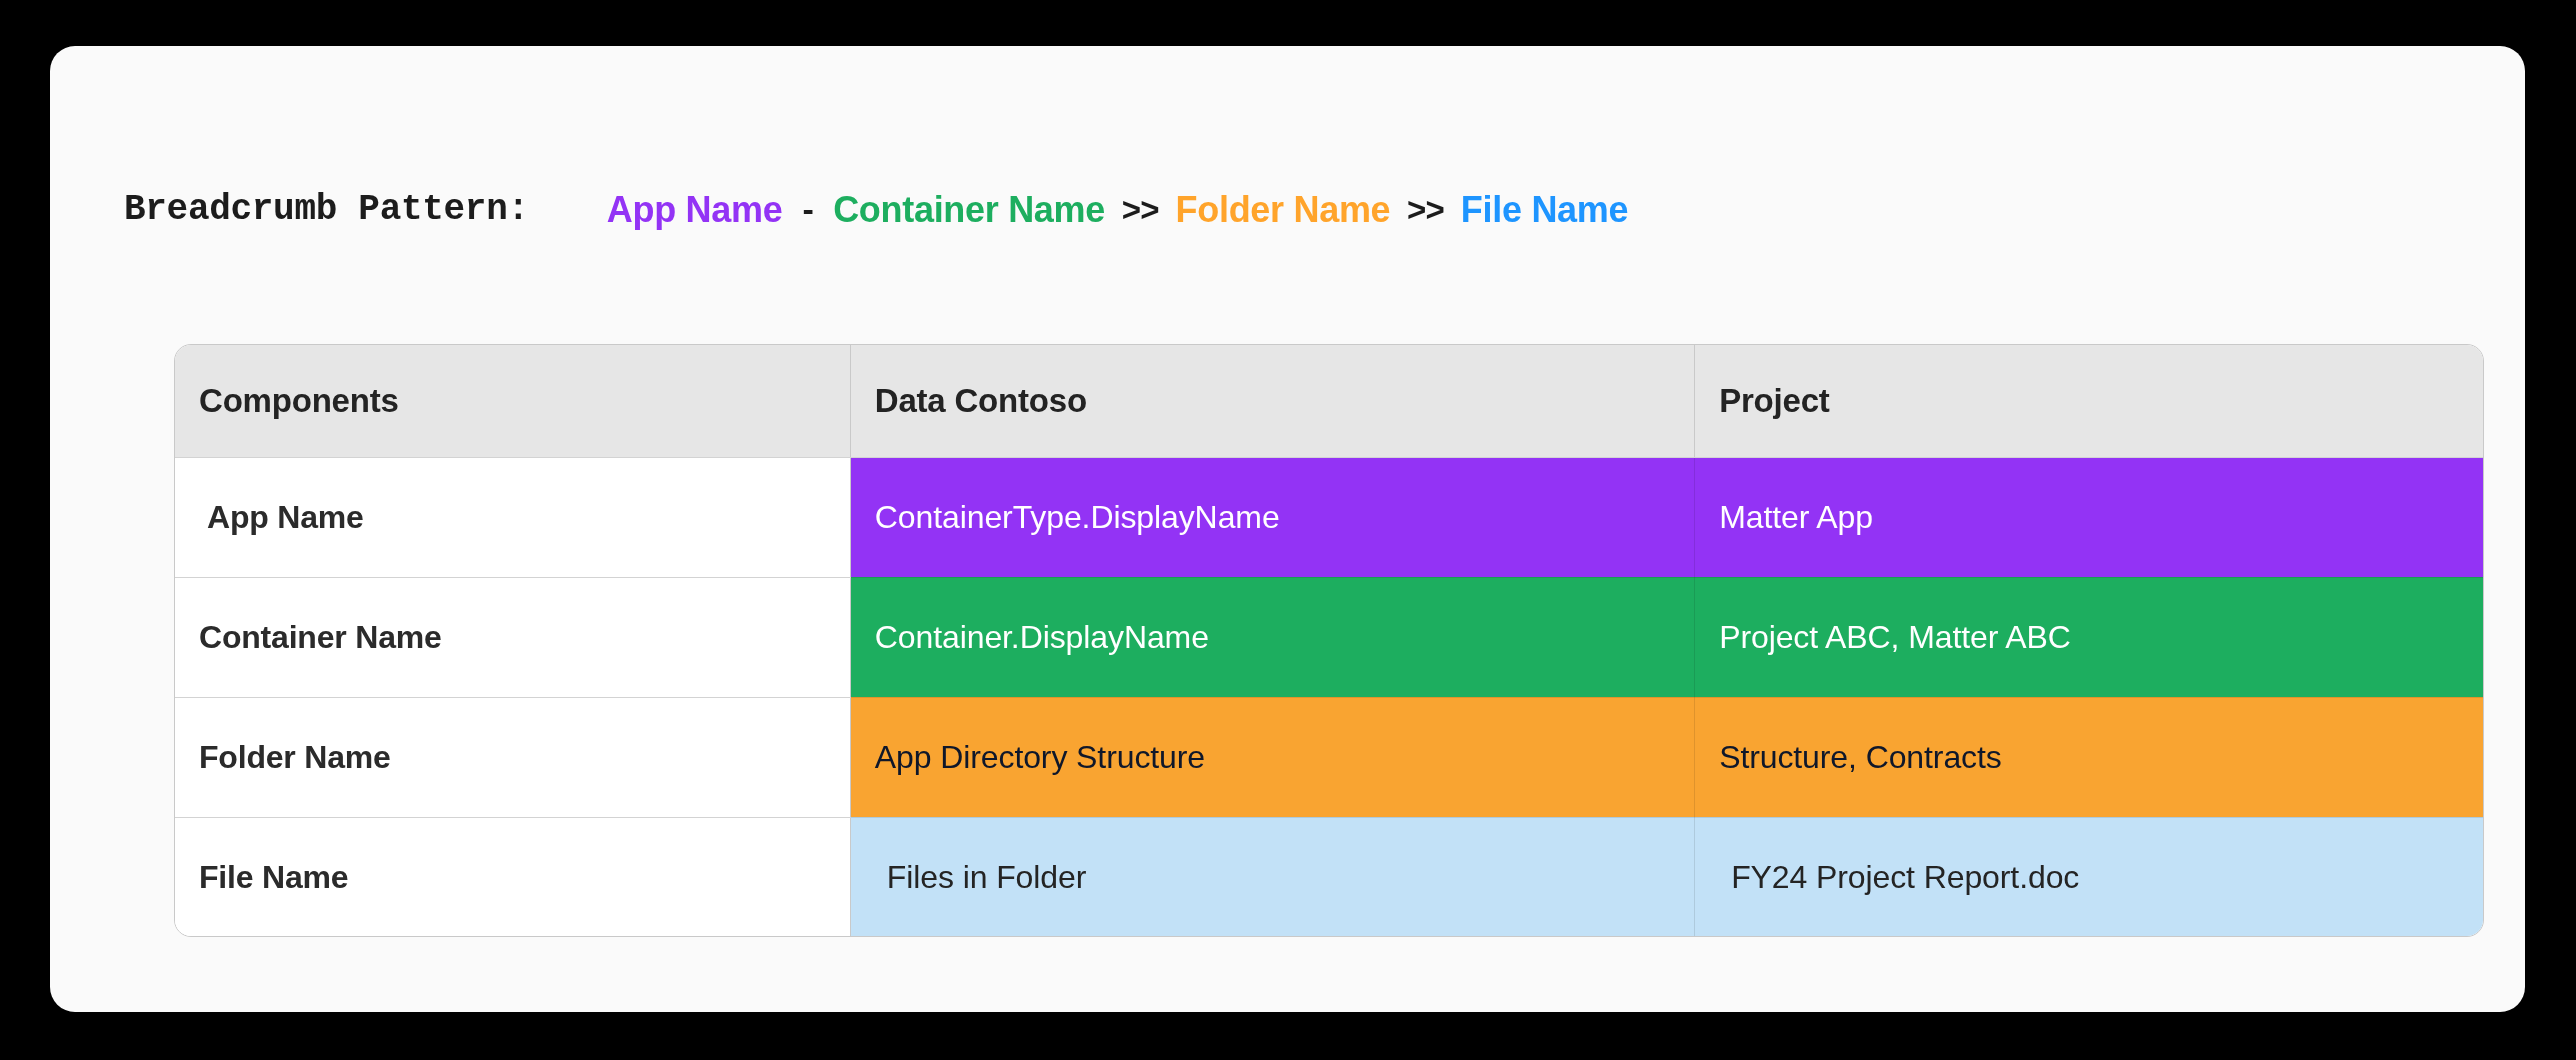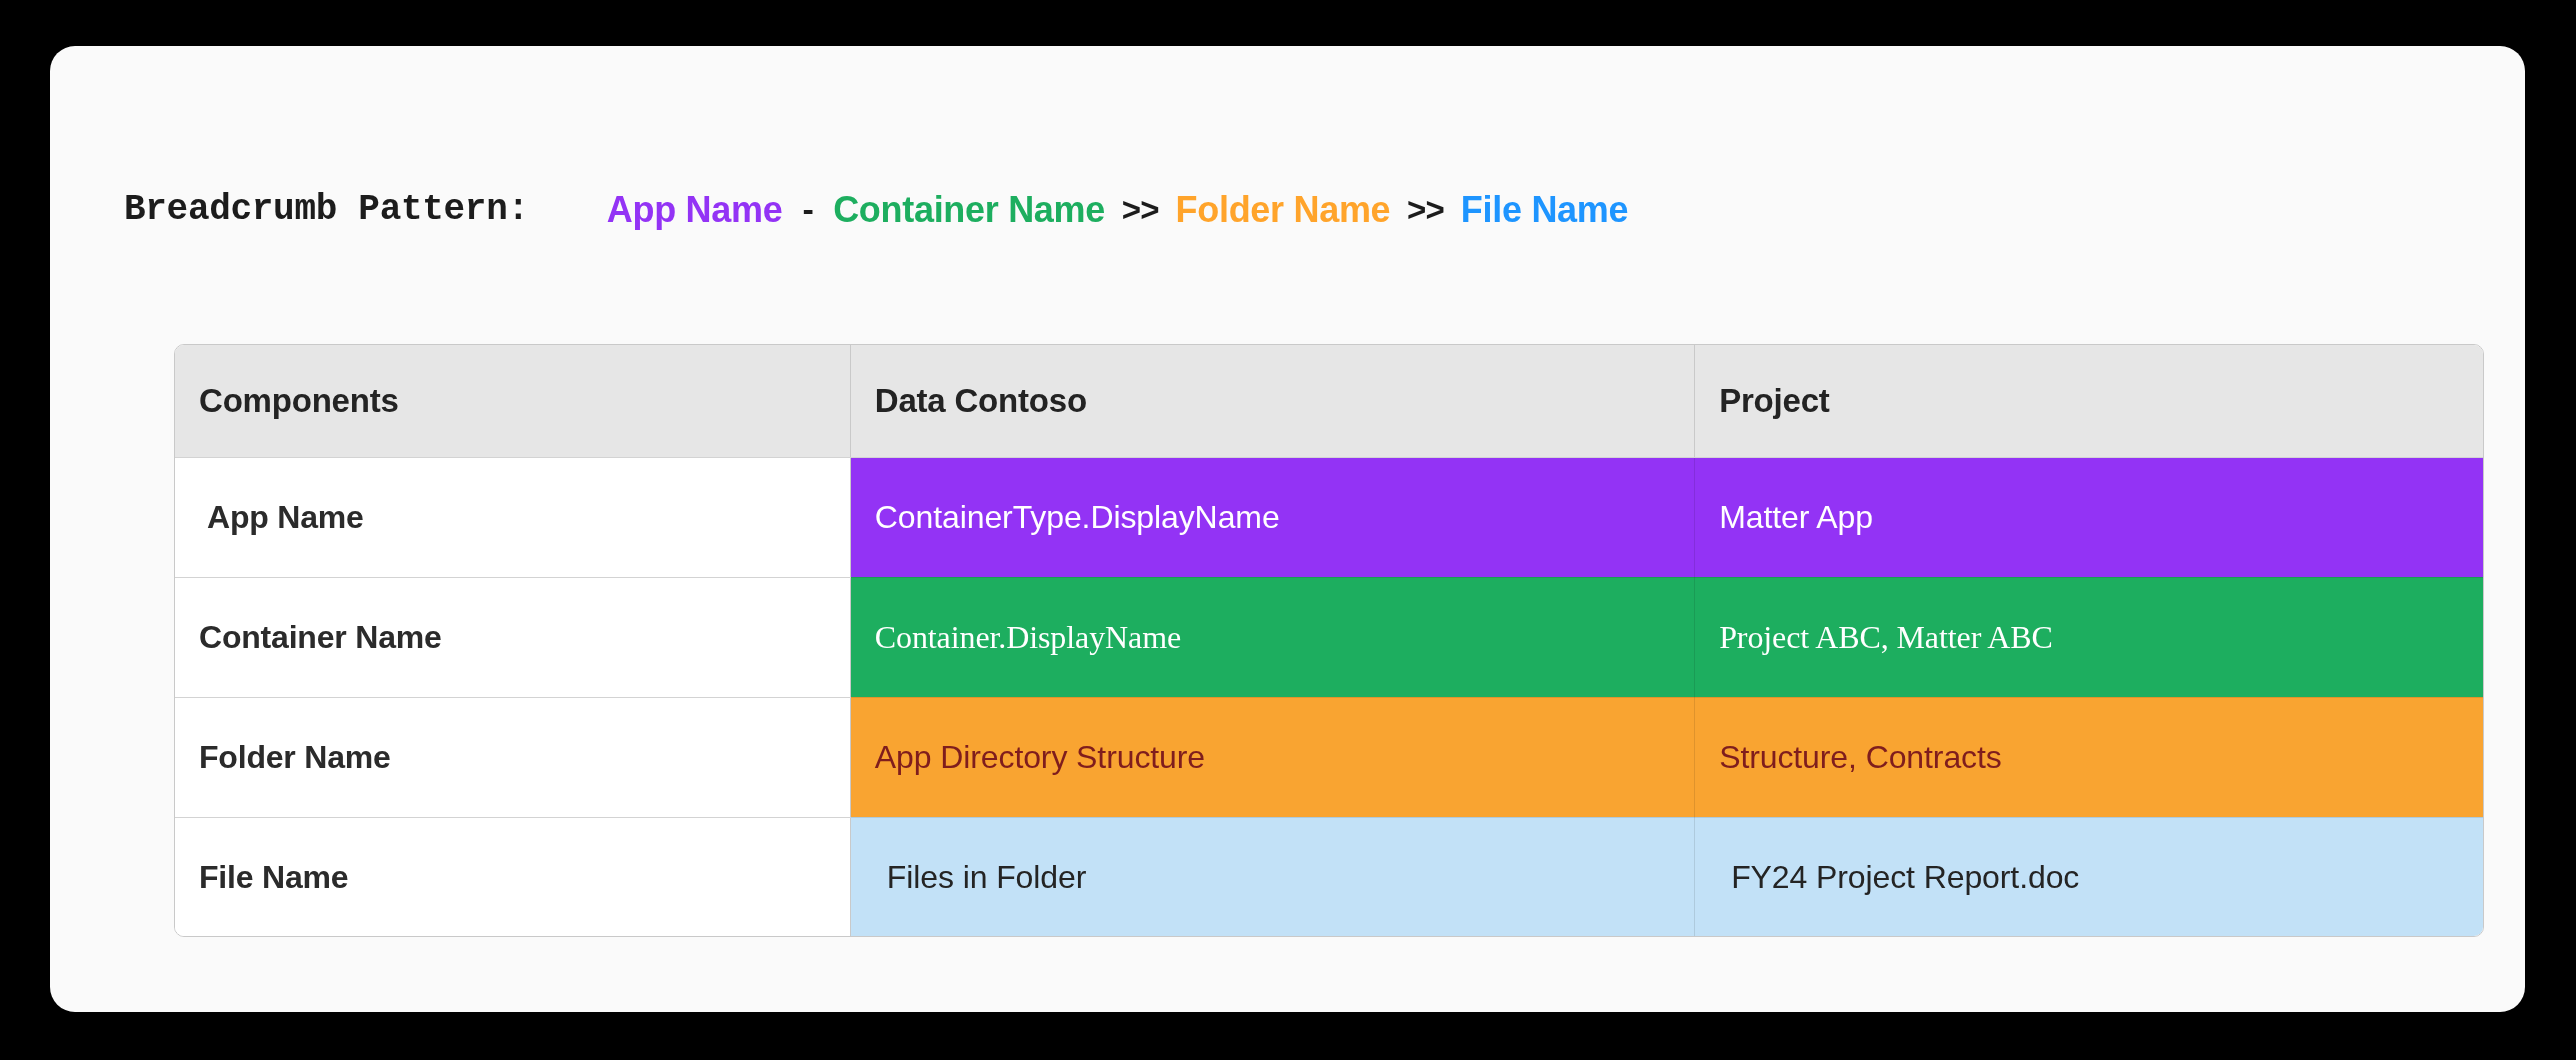--- a/index.html
+++ b/index.html
@@ -69,21 +69,21 @@
     font-size: 34px;
   }
 
   
   #table-wrap {
     position: absolute;
     left: 124px;
     top: 298px;
     width: 2310px;
     height: 593px;
-    border-radius: 10px;
+    border-radius: 17px;
     overflow: hidden;
     border: 1.2px solid #C9C9C9;
     background: #FFFFFF;
   }
 
   table.grid {
     width: 100%;
     height: 100%;
     border-collapse: collapse;
     table-layout: fixed;
@@ -130,31 +130,31 @@
 
   td.value {
     font-size: 32px;
     font-weight: normal;
     letter-spacing: -0.1px;
   }
 
   
   tr.row-app    td.value { background: #9333F5; color: #FFFFFF; margin-top: 25px; }
   tr.row-cont   td.value { background: #1DAE5F; color: #FFFFFF; }
-  tr.row-folder td.value { background: #F9A431; color: #7f1d1d; }
+  tr.row-folder td.value { background: #F9A431; color: #0f172a; }
   tr.row-file   td.value { background: #C2E1F7; color: #242424; padding-left: 36px; }
 
   
   tr.row-app    td.value,
   tr.row-cont   td.value,
   tr.row-folder td.value { border-right-color: rgba(0,0,0,0.10); }
   tr.row-file   td.value { border-right-color: rgba(0,0,0,0.10); }
 
   tr.row-app    td.value { border-bottom-color: rgba(0,0,0,0.10); }
-  tr.row-cont   td.value { border-bottom-color: rgba(0,0,0,0.10); font-family: Liberation Serif, serif; }
+  tr.row-cont   td.value { border-bottom-color: rgba(0,0,0,0.10); }
   tr.row-folder td.value { border-bottom-color: rgba(0,0,0,0.10); }
 </style>
 </head>
 <body>
 
 <div id="card">
 
   <div id="breadcrumb-row">
 
     <span id="breadcrumb-label">Breadcrumb Pattern:</span>

